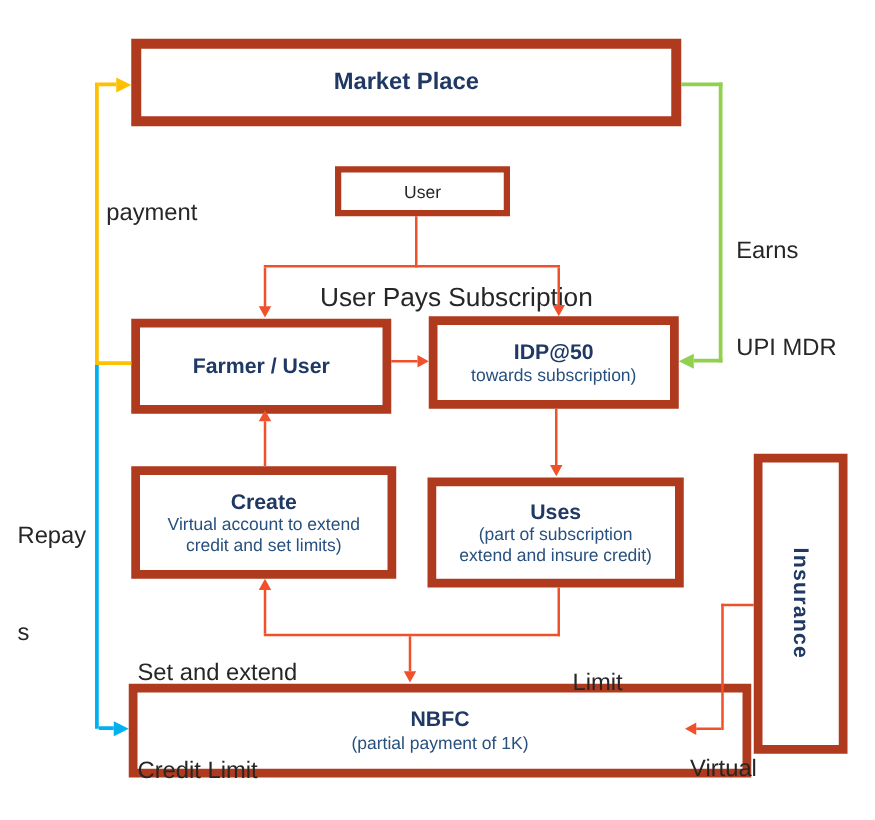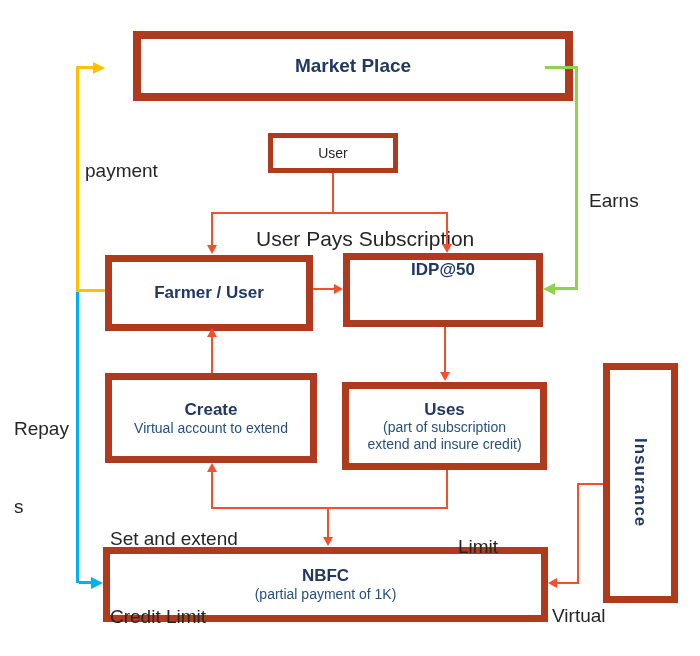--- a/index.html
+++ b/index.html
@@ -30,29 +30,29 @@
   .ah.r{border-top:5px solid transparent;border-bottom:5px solid transparent;border-left:9px solid var(--arrow-orange);}
   .ah.l{border-top:5px solid transparent;border-bottom:5px solid transparent;border-right:9px solid var(--arrow-orange);}
   .ah.d{border-left:5px solid transparent;border-right:5px solid transparent;border-top:9px solid var(--arrow-orange);}
   .ah.u{border-left:5px solid transparent;border-right:5px solid transparent;border-bottom:9px solid var(--arrow-orange);}
   .ah.big-r{border-top:6px solid transparent;border-bottom:6px solid transparent;border-left:12px solid;}
   .ah.big-l{border-top:6px solid transparent;border-bottom:6px solid transparent;border-right:12px solid;}
   .ah.ye{border-left-color:var(--arrow-yellow);}
   .ah.cy{border-left-color:var(--arrow-cyan);}
   .ah.gr{border-right-color:var(--arrow-green);}
   
-  #box-market{left:105px;top:31px;width:440px;height:70px;border-width:8px;margin-left:28px;}
+  #box-market{left:105px;top:31px;width:440px;height:70px;border-width:8px;}
   #box-market .title{font-size:19px;}
-  #box-user{left:268px;top:133px;width:130px;height:40px;border-width:5px;}
+  #box-user{left:268px;top:133px;width:140px;height:40px;border-width:5px;}
   #box-user .title{color:#262626;font-weight:normal;font-size:14px;}
   #box-farmer{left:105px;top:255px;width:208px;height:76px;}
-  #box-idp{left:343px;top:253px;width:200px;height:74px;justify-content:space-between;}
+  #box-idp{left:343px;top:253px;width:200px;height:74px;}
   #box-create{left:105px;top:373px;width:212px;height:90px;}
   #box-uses{left:342px;top:382px;width:205px;height:88px;}
-  #box-nbfc{left:103px;top:547px;width:445px;height:75px;}
+  #box-nbfc{left:103px;top:547px;width:498px;height:75px;}
   #box-insurance{left:603px;top:363px;width:75px;height:240px;}
   #box-insurance .title{writing-mode:vertical-rl;font-size:17px;letter-spacing:1px;}
 </style>
 </head>
 <body>
 
 <div id="canvas">
 
   <div class="dbox" id="box-market">
     <div class="title">Market Place</div>
@@ -62,27 +62,29 @@
     <div class="title">User</div>
   </div>
 
   <div class="dbox" id="box-farmer">
     <div class="title">Farmer / User</div>
   </div>
 
   <div class="dbox" id="box-idp">
     <div class="title">IDP@50</div>
     <div class="subtitle">
+      <div>towards subscription)</div>
     </div>
   </div>
 
   <div class="dbox" id="box-create">
     <div class="title">Create</div>
     <div class="subtitle">
       <div>Virtual account to extend</div>
+      <div>credit and set limits)</div>
     </div>
   </div>
 
   <div class="dbox" id="box-uses">
     <div class="title">Uses</div>
     <div class="subtitle">
       <div>(part of subscription</div>
       <div>extend and insure credit)</div>
     </div>
   </div>
@@ -93,20 +95,21 @@
   </div>
 
   <div class="dbox" id="box-insurance">
     <div class="title">Insurance</div>
   </div>
 
   <div class="lbl" style="left:85px;top:158px;">payment</div>
 
   <div class="lbl" style="left:589px;top:136px;">
     <div>Earns</div>
+    <div>UPI MDR</div>
   </div>
 
   <div class="lbl small" style="left:256px;top:229px;">User Pays Subscription</div>
 
   <div class="lbl" style="left:14px;top:364px;">
     <div>Repay</div>
     <div>s</div>
   </div>
 
   <div class="lbl" style="left:110px;top:474px;">

